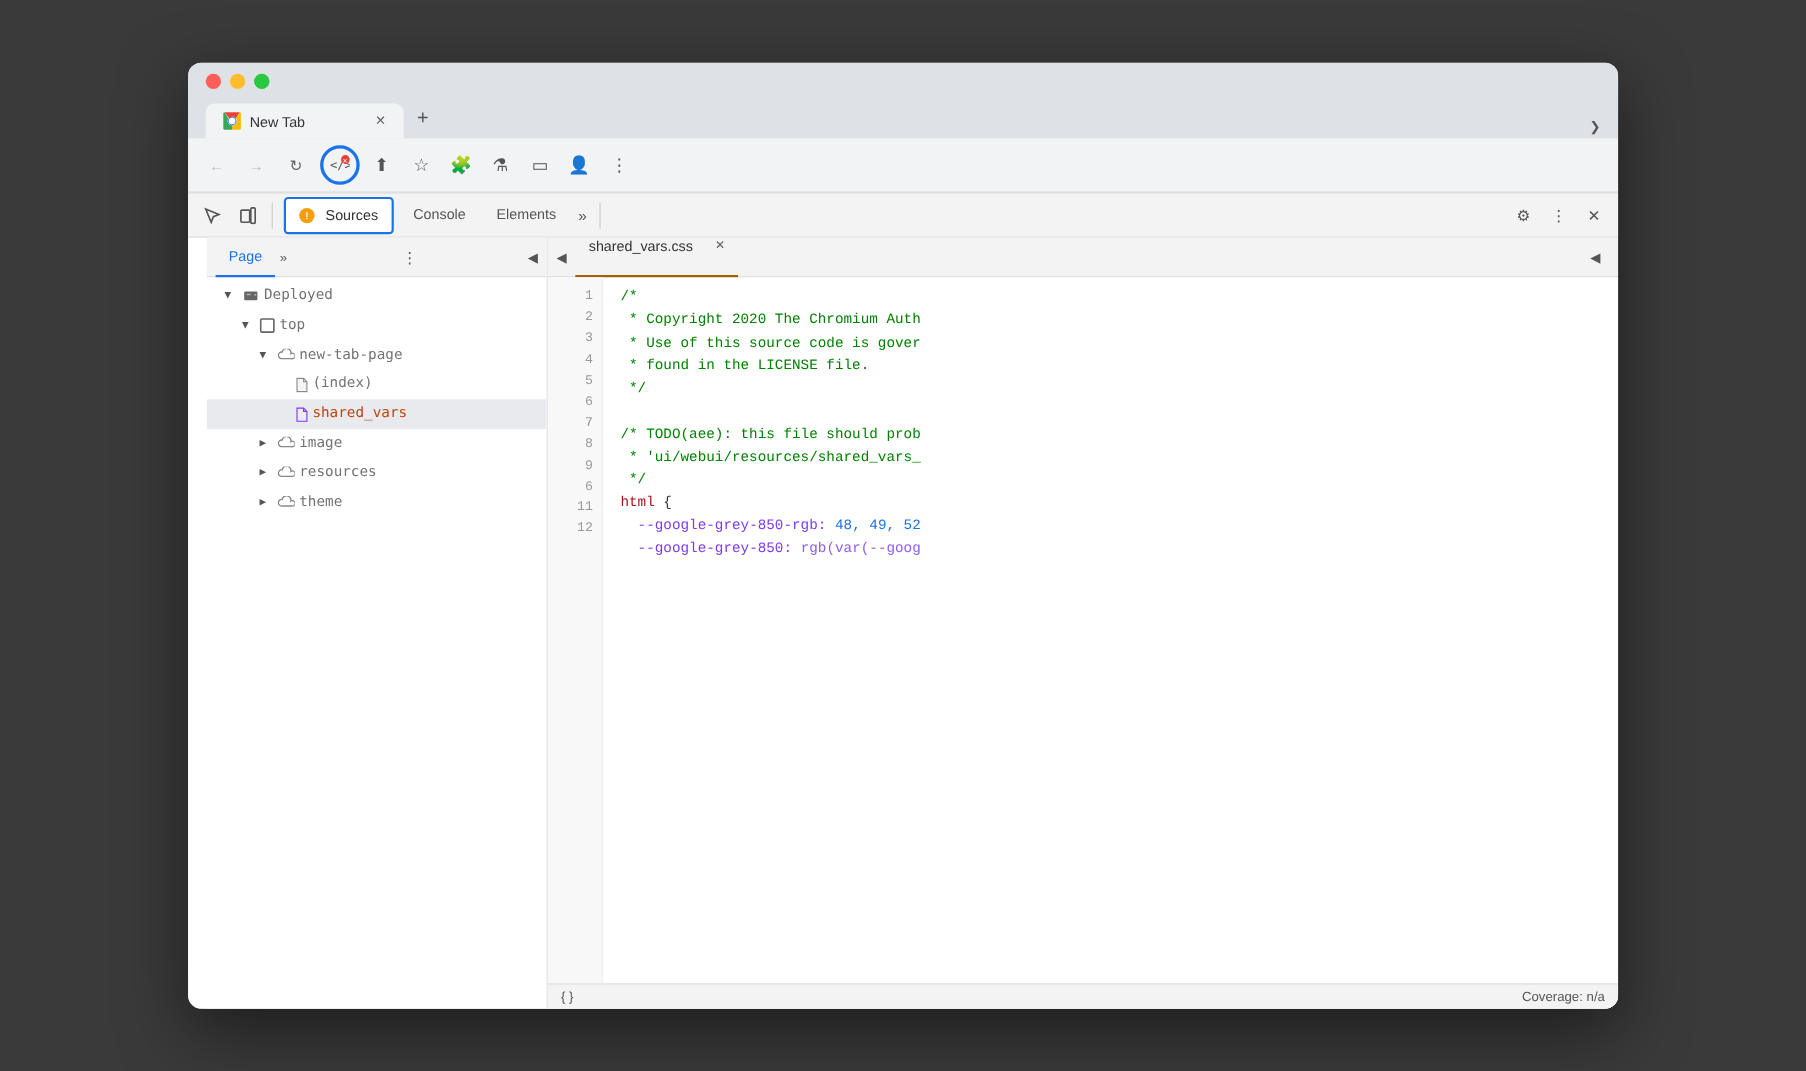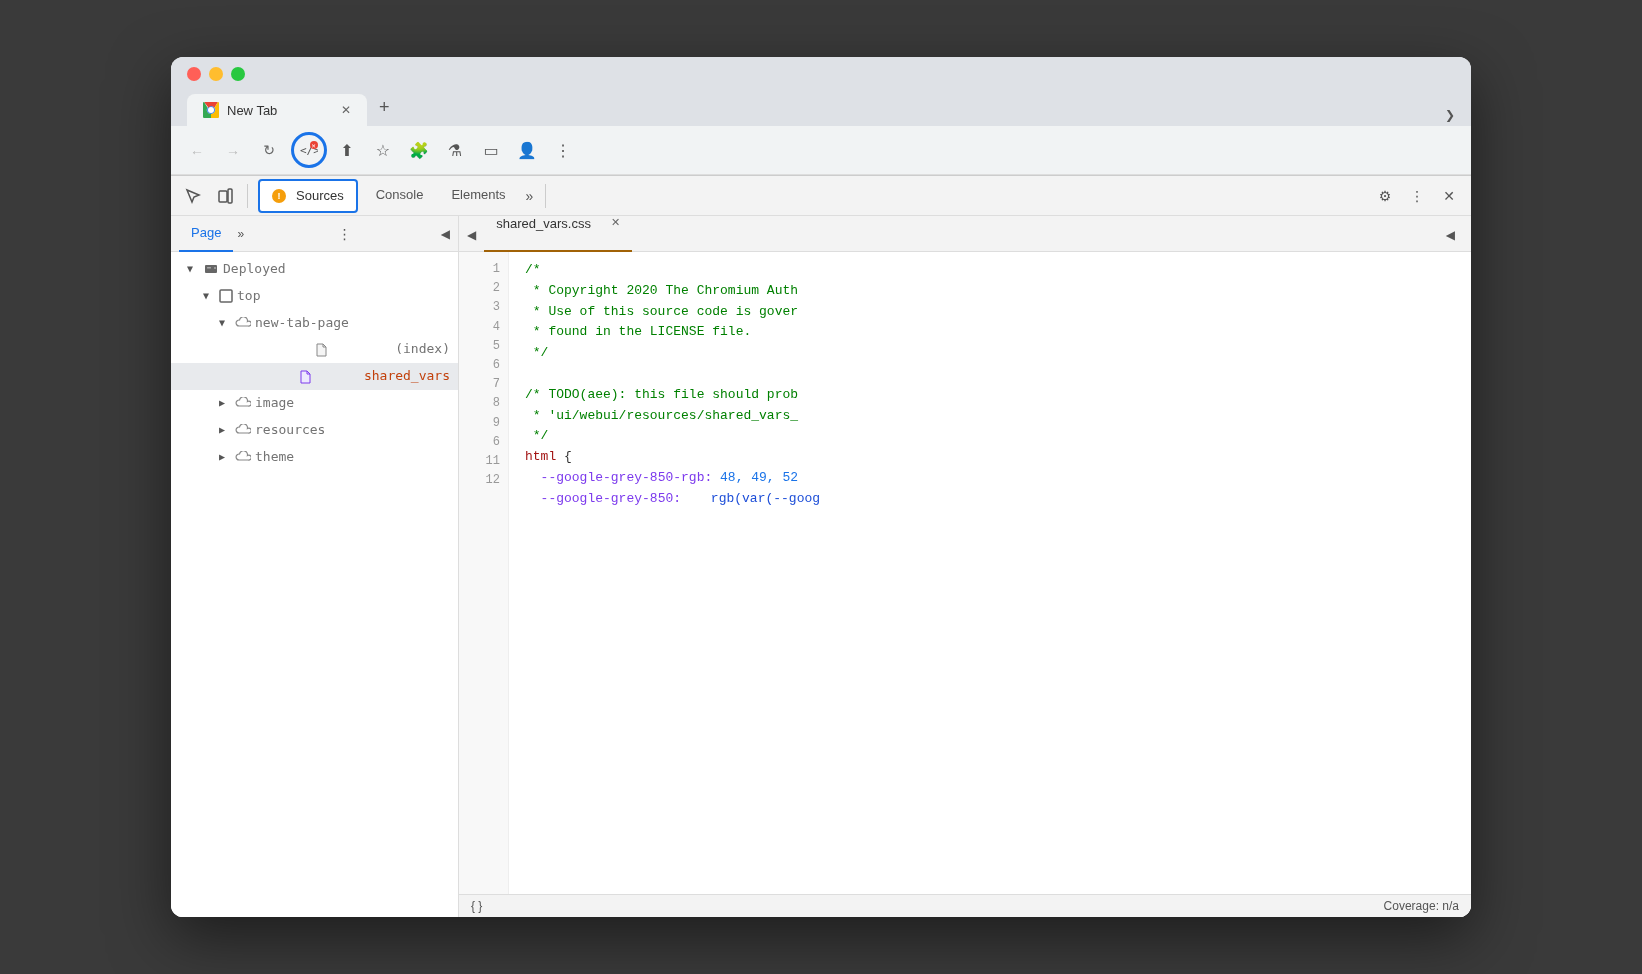--- a/index.html
+++ b/index.html
@@ -206,25 +206,26 @@
       gap: 4px;
     }
     
     .sources-body {
       flex: 1;
       display: flex;
       overflow: hidden;
     }
     
     .file-tree-panel {
-      width: 288px;
+      width: 310px;
       display: flex;
       flex-direction: column;
       border-right: 1px solid #ddd;
       background: #fff;
+      margin-left: 17px;
     }
     .panel-tabs {
       display: flex;
       align-items: center;
       padding: 0 8px;
       border-bottom: 1px solid #ddd;
       background: #f3f3f3;
       height: 36px;
     }
     .panel-tab {
@@ -266,21 +267,21 @@
       padding: 3px 8px 3px 0;
       cursor: pointer;
       gap: 4px;
       color: #333;
       line-height: 1.6;
     }
     .tree-item.selected { background: #e8eaed; }
     .indent-1 { padding-left: 16px; }
     .indent-2 { padding-left: 32px; }
     .indent-3 { padding-left: 48px; }
-    .indent-4 { padding-left: 64px; justify-content: space-between; }
+    .indent-4 { padding-left: 64px; }
     .tree-arrow {
       color: #555;
       font-size: 10px;
       width: 12px;
     }
     .tree-label { color: #737373; }
     .tree-label.purple { color: #c2410c; }
     
     .code-panel {
       flex: 1;
@@ -619,21 +620,21 @@
             <div class="code-line c-comment">&nbsp;* Copyright 2020 The Chromium Auth</div>
             <div class="code-line c-comment">&nbsp;* Use of this source code is gover</div>
             <div class="code-line c-comment">&nbsp;* found in the LICENSE file.</div>
             <div class="code-line c-comment">&nbsp;*/</div>
             <div class="code-line">&nbsp;</div>
             <div class="code-line c-comment">/* TODO(aee): this file should prob</div>
             <div class="code-line c-comment">&nbsp;* 'ui/webui/resources/shared_vars_</div>
             <div class="code-line c-comment">&nbsp;*/</div>
             <div class="code-line"><span class="c-selector">html</span> <span class="c-punct">{</span></div>
             <div class="code-line">&nbsp;&nbsp;<span class="c-property">--google-grey-850-rgb:</span> <span class="c-value">48, 49, 52</span></div>
-            <div class="code-line">&nbsp;&nbsp;<span class="c-property">--google-grey-850:</span> <span style="color:#1d4ed8;margin-left:22px;">rgb(var(--goog</span></div>
+            <div class="code-line">&nbsp;&nbsp;<span class="c-property">--google-grey-850:</span> <span style="color:#8b5cf6;">rgb(var(--goog</span></div>
           </div>
         </div>
         <div class="code-footer">
           <span style="cursor:pointer; margin-right: auto;">{ }</span>
           <span>Coverage: n/a</span>
         </div>
       </div>
     </div>
   </div>
 </div>

